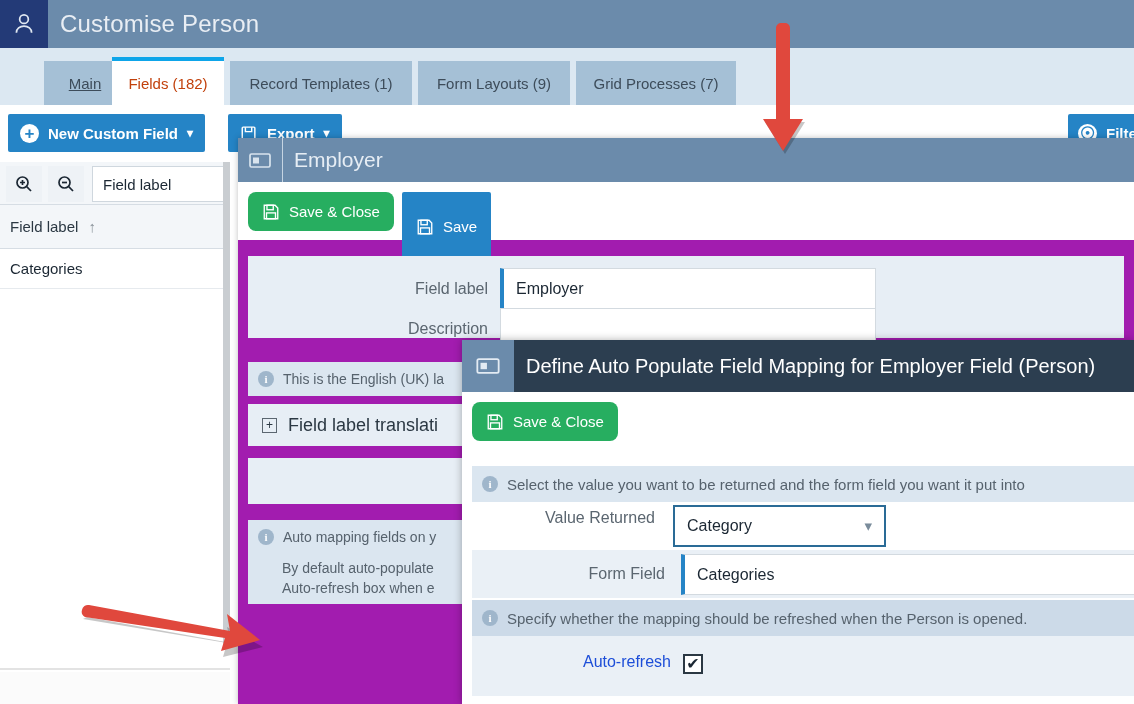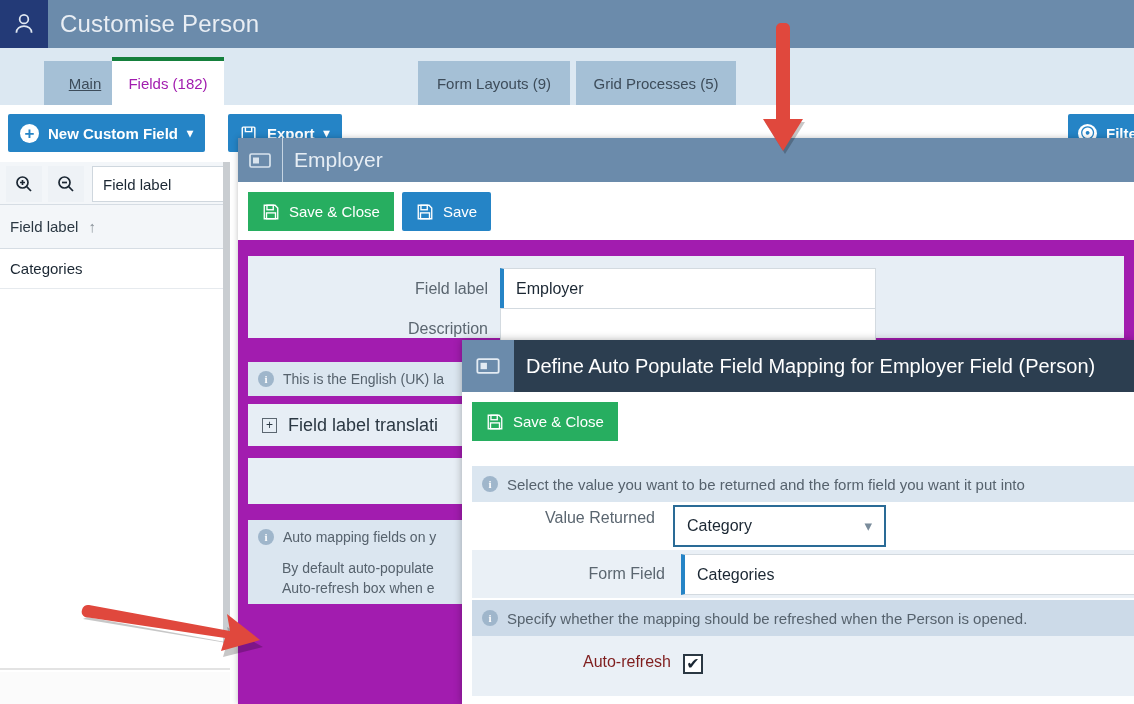--- a/index.html
+++ b/index.html
@@ -26,21 +26,21 @@
 
   #tabstrip{
     left:0;top:48px;width:1134px;height:57px;background:#dce8f2;
   }
   .tab{
     position:absolute;top:13px;height:44px;background:#a5c0d6;color:#3d4c5a;
     font-size:15px;display:flex;align-items:center;justify-content:center;
     padding:0 16px;white-space:nowrap;box-sizing:border-box;
   }
   .tab.active{
-    background:#ffffff;color:#a21caf;border-top:4px solid #15803d;top:9px;height:48px;
+    background:#ffffff;color:#c2410c;border-top:4px solid #0ea5e9;top:9px;height:48px;
   }
 
   #toolbar-row{
     left:0;top:105px;width:1134px;height:57px;background:#ffffff;
   }
   .btn-blue{
     background:#2584c6;color:#fff;display:flex;align-items:center;
     font-size:15px;font-weight:bold;box-sizing:border-box;
   }
   #btn-new-custom-field{left:8px;top:114px;height:38px;padding:0 12px;border-radius:2px;}
@@ -101,24 +101,24 @@
   }
   #dlg1-titlebar{left:0;top:0;width:896px;height:44px;background:#6b8bab;}
   #dlg1-iconbox{left:0;top:0;width:44px;height:44px;
     display:flex;align-items:center;justify-content:center;}
   #dlg1-divider{left:44px;top:0;width:1px;height:44px;background:#c5d4e2;}
   #dlg1-title{left:56px;top:0;height:44px;line-height:44px;font-size:21px;color:#e6edf4;}
 
   #dlg1-actionbar{left:0;top:44px;width:896px;height:58px;background:#fff;}
   .btn-green{
     background:#27ae60;color:#fff;display:flex;align-items:center;
-    font-size:15px;box-sizing:border-box;border-radius:0;
+    font-size:15px;box-sizing:border-box;border-radius:8px;
   }
   #dlg1-save-close{left:10px;top:54px;height:39px;padding:0 14px;}
-  #dlg1-save{left:164px;top:54px;height:39px;padding:0 14px;background:#2584c6;
+  #dlg1-save{left:164px;top:54px;height:39px;padding:15px 14px;background:#2584c6;
     color:#fff;display:flex;align-items:center;font-size:15px;border-radius:2px;}
   .disk{margin-right:9px;display:inline-flex;}
 
   #dlg1-panel{left:10px;top:118px;width:876px;height:82px;background:#e7eef5;}
   #lbl-field-label{left:0;top:14px;width:252px;height:38px;display:flex;
     align-items:center;justify-content:flex-end;padding-right:12px;
     box-sizing:border-box;font-size:16px;color:#5b6670;}
   #inp-field-label{left:252px;top:12px;width:376px;height:41px;background:#fff;
     border:1px solid #d3dae0;border-left:4px solid #2584c6;box-sizing:border-box;
     display:flex;align-items:center;padding-left:12px;font-size:16px;color:#1b2733;}
@@ -183,21 +183,21 @@
   #inp-form-field{left:209px;top:4px;width:463px;height:41px;background:#fff;
     border:1px solid #d3dae0;border-left:4px solid #2584c6;box-sizing:border-box;
     display:flex;align-items:center;padding-left:12px;font-size:16px;color:#1b2733;}
 
   #info4{left:10px;top:260px;width:662px;height:36px;background:#ccdae8;
     display:flex;align-items:center;padding-left:10px;box-sizing:border-box;
     font-size:15px;color:#56626d;}
   #row-autorefresh{left:10px;top:296px;width:662px;height:60px;background:#eaf0f6;}
   #lbl-autorefresh{left:0;top:0;width:209px;height:52px;display:flex;align-items:center;
     justify-content:flex-end;padding-right:10px;box-sizing:border-box;
-    font-size:16px;color:#7f1d1d;}
+    font-size:16px;color:#1d4ed8;}
   #chk-autorefresh{left:211px;top:18px;width:20px;height:20px;border:2px solid #2b3843;
     box-sizing:border-box;display:flex;align-items:center;justify-content:center;
     color:#1b2733;font-size:16px;line-height:1;background:#fff;}
 
   
   #arrow-down{left:752px;top:18px;width:62px;height:164px;}
   #arrow-right{left:78px;top:596px;width:186px;height:62px;}
 </style>
 </head>
 <body>
@@ -212,25 +212,28 @@
   <div class="abs" id="app-title">Customise Person</div>
 </div>
 
 <div class="abs" id="tabstrip">
   <div class="tab" style="left:44px;width:82px;text-decoration:underline;">
       <span>Main</span>
     </div>
   <div class="tab active" style="left:112px;width:112px;">
       <span>Fields (182)</span>
     </div>
+  <div class="tab" style="left:230px;width:182px;">
+      <span>Record Templates (1)</span>
+    </div>
   <div class="tab" style="left:418px;width:152px;">
       <span>Form Layouts (9)</span>
     </div>
   <div class="tab" style="left:576px;width:160px;">
-      <span>Grid Processes (5)</span>
+      <span>Grid Processes (7)</span>
     </div>
 </div>
 
 <div class="abs" id="toolbar-row"></div>
 
 <div class="abs btn-blue" id="btn-new-custom-field">
   <span class="plus-circle">+</span>
   <span>New Custom Field</span>
   <span class="caret">▾</span>
 </div>

